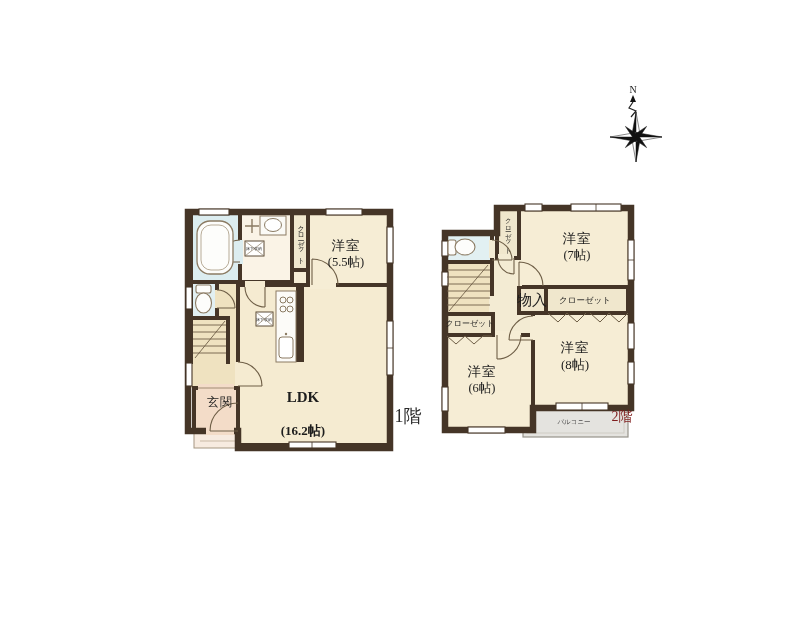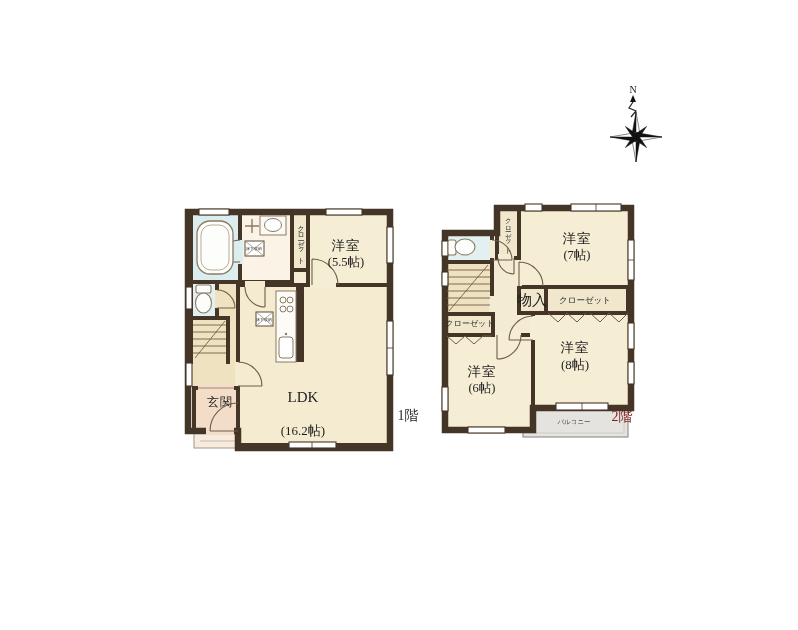--- a/index.html
+++ b/index.html
@@ -198,37 +198,37 @@
       <polygon points="625.4,147.6 633.9,134.9 638.1,139.1" fill="#111111"></polygon>
       <polygon points="625.4,126.4 638.1,134.9 633.9,139.1" fill="#111111"></polygon>
     </g>
   </g>
 </svg>
 
   <div class="lbl" style="left:346px;top:254px;font-size:13.5px;letter-spacing:1px;">
     <span>洋室</span>
     <span class="l2" style="font-size:12.5px;letter-spacing:0;">(5.5帖)</span>
   </div>
-  <div class="lbl" style="left:303px;top:413px;font-size:15px;">
+  <div class="lbl" style="left:303px;top:413px;font-size:15px;font-weight:bold;">
     <span>LDK</span>
     <span class="l2" style="font-size:13px;margin-top:16px;">(16.2帖)</span>
   </div>
   <div class="lbl" style="left:220px;top:402px;font-size:12px;letter-spacing:1px;">
     <span>玄関</span>
   </div>
   <div class="lbl vert" style="left:300px;top:240px;font-size:7px;">
     <span>クローゼット</span>
   </div>
   <div class="lbl tiny" style="left:254px;top:248px;font-size:4px;color:#333;">
     <span>床下収納</span>
   </div>
   <div class="lbl tiny" style="left:264px;top:319px;font-size:4px;color:#333;">
     <span>床下収納</span>
   </div>
-  <div class="lbl" style="left:408px;top:416px;font-size:14px;color:#2a2a2a;">
+  <div class="lbl" style="left:408px;top:416px;font-size:18px;color:#2a2a2a;">
     <span>1階</span>
   </div>
 
   <div class="lbl" style="left:577px;top:247px;font-size:13.5px;letter-spacing:1px;">
     <span>洋室</span>
     <span class="l2" style="font-size:12.5px;letter-spacing:0;">(7帖)</span>
   </div>
   <div class="lbl" style="left:575px;top:357px;font-size:13.5px;letter-spacing:1px;">
     <span>洋室</span>
     <span class="l2" style="font-size:13px;letter-spacing:0;">(8帖)</span>

